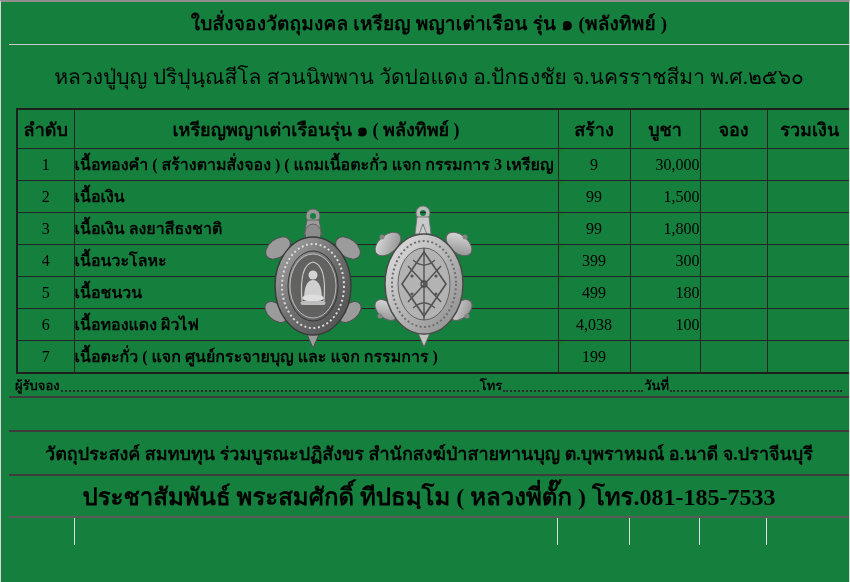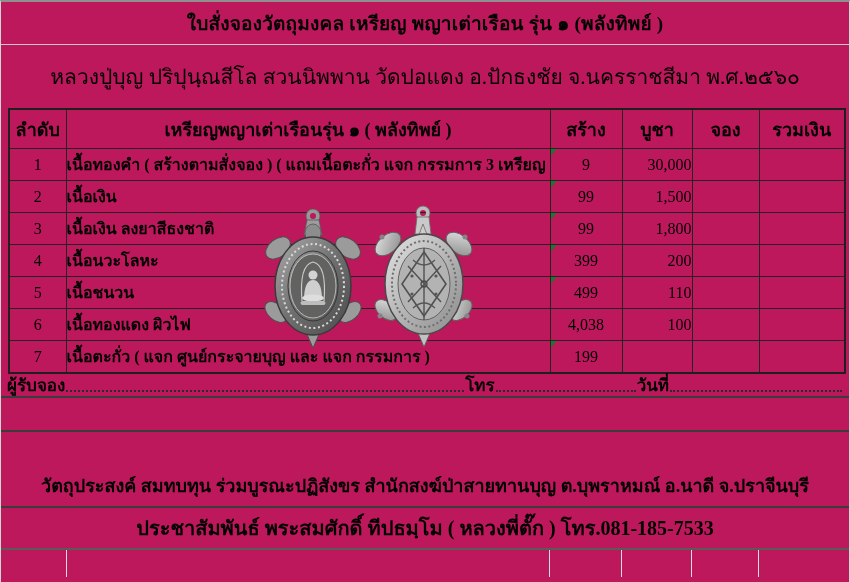--- a/index.html
+++ b/index.html
@@ -1,21 +1,22 @@
 <!DOCTYPE html>
 <html><head>
 <meta charset="utf-8">
 <style>
   html,body{margin:0;padding:0;background:#fff;}
   .page{
     position:relative;width:850px;height:582px;box-sizing:border-box;
-    background:#be185d;color:#000;
+    background:#15803d;color:#000;
     border-top:2px solid #8f8f8f;border-left:1px solid #d6d6d6;border-right:1px solid #d6d6d6;
     font-family:"Liberation Serif","DejaVu Serif",serif;
     overflow:hidden;
+    padding-left:8px;
   }
   .titlebar{
     height:42px;display:flex;align-items:center;justify-content:center;
     border-bottom:1px solid #c9c9c9;font-size:19px;font-weight:bold;letter-spacing:.2px;
   }
   .subtitle{
     height:63px;display:flex;align-items:center;justify-content:center;
     font-size:21px;font-weight:normal;
   }
   table.order{
@@ -34,35 +35,35 @@
   td.gflag{position:relative;}
   td.gflag::before{
     content:"";position:absolute;top:0;left:0;width:0;height:0;
     border-top:6px solid #187a2a;border-right:6px solid transparent;
   }
   
   .recv-row{
     height:22px;border-bottom:2px solid #3c3c3c;
     display:flex;align-items:flex-end;padding:0 6px 0 6px;box-sizing:content-box;
   }
-  .recv-row .lbl{font-size:17px;font-weight:600;line-height:20px;}
+  .recv-row .lbl{font-size:13px;font-weight:600;line-height:20px;}
   .dots{display:inline-block;border-bottom:2px dotted #2b2b2b;height:1px;margin:0 1px 4px 1px;}
   .dots.grow{flex:1 1 auto;}
   .dots.w140{width:140px;}
   .dots.w172{width:172px;}
   .spacer-row{height:32px;border-bottom:2px solid #3c3c3c;}
   .purpose-row{
     height:42px;border-bottom:2px solid #3c3c3c;
     display:flex;align-items:center;justify-content:center;
-    font-size:18px;font-weight:bold;margin-top:32px;
+    font-size:18px;font-weight:bold;
   }
   .contact-row{
     height:40px;border-bottom:2px solid #5a5a5a;
     display:flex;align-items:center;justify-content:center;
-    font-size:20px;font-weight:bold;text-align:right;
+    font-size:24px;font-weight:bold;text-align:right;
   }
   .bottomgrid{position:relative;height:27px;}
   .vline{position:absolute;top:0;bottom:0;width:1px;background:#dfdfdf;}
   .amulets{position:absolute;left:258px;top:202px;width:216px;height:145px;z-index:5;}
 </style>
 </head>
 <body>
 
 <div class="page">
 
@@ -109,29 +110,29 @@
       <td class="c-desc">เนื้อเงิน ลงยาสีธงชาติ</td>
       <td class="c-made gflag">99</td>
       <td class="c-price">1,800</td>
       <td></td>
       <td></td>
     </tr>
     <tr>
       <td class="c-no">4</td>
       <td class="c-desc">เนื้อนวะโลหะ</td>
       <td class="c-made gflag">399</td>
-      <td class="c-price">200</td>
+      <td class="c-price">300</td>
       <td></td>
       <td></td>
     </tr>
     <tr>
       <td class="c-no">5</td>
       <td class="c-desc">เนื้อชนวน</td>
       <td class="c-made gflag">499</td>
-      <td class="c-price">110</td>
+      <td class="c-price">180</td>
       <td></td>
       <td></td>
     </tr>
     <tr>
       <td class="c-no">6</td>
       <td class="c-desc">เนื้อทองแดง ผิวไฟ</td>
       <td class="c-made">4,038</td>
       <td class="c-price">100</td>
       <td></td>
       <td></td>

